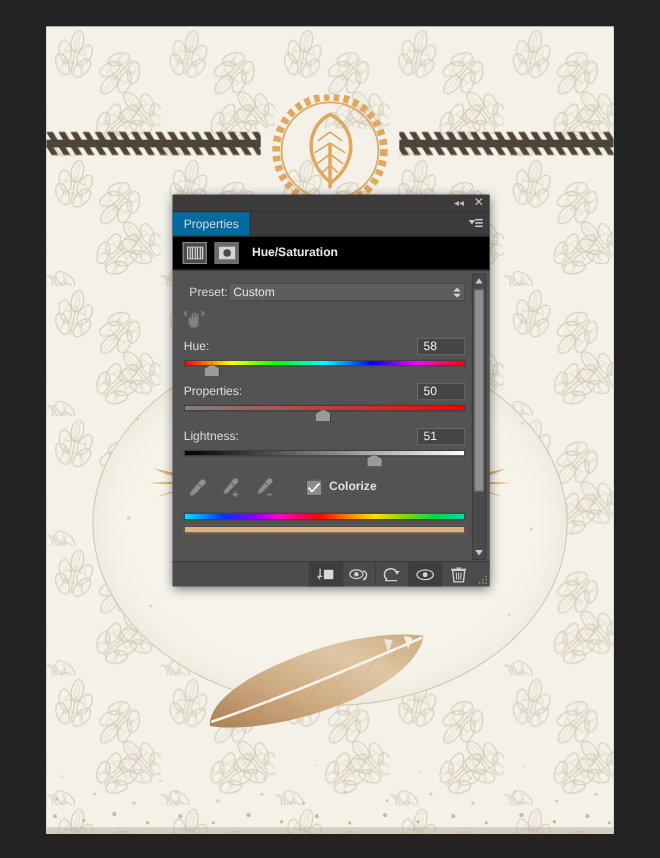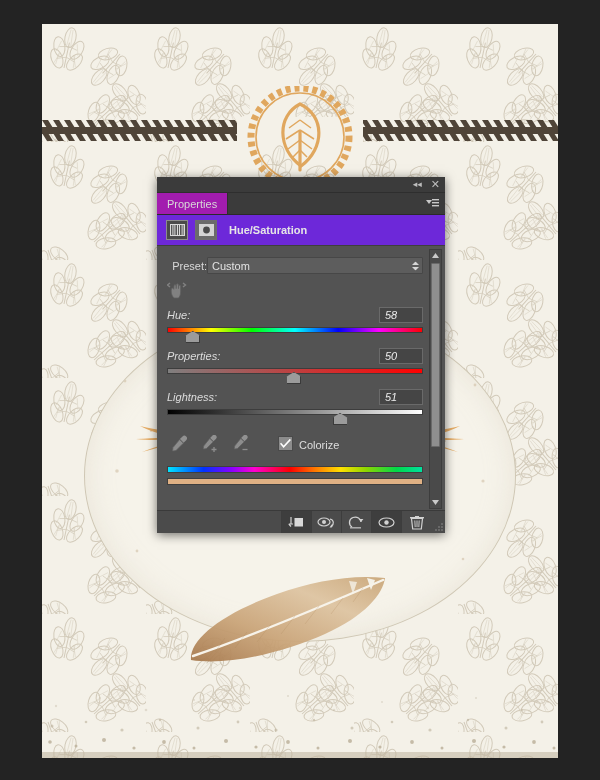--- a/index.html
+++ b/index.html
@@ -152,37 +152,37 @@
     display: flex;
     align-items: stretch;
     border-bottom: 1px solid #2a2a2a;
   }
   .tab {
     padding: 0 10px;
     display: flex;
     align-items: center;
     font-size: 11px;
     color: #d8d8d8;
-    background: #a21caf;
+    background: #0369a1;
     border-right: 1px solid #2e2e2e;
     cursor: pointer;
   }
   .panel-menu-btn {
     position: absolute;
     right: 6px;
     top: 5px;
     width: 13px;
     height: 11px;
     cursor: pointer;
   }
 
   
   .panel-header {
     height: 30px;
-    background: #6d28d9;
+    background: #000000;
     display: flex;
     align-items: center;
     padding: 0 0 0 9px;
     gap: 7px;
     border-bottom: 1px solid #3f3f3f;
   }
   .hdr-icon {
     width: 22px;
     height: 20px;
     border: 1px solid #6e6e6e;
@@ -254,21 +254,20 @@
     opacity: .55;
   }
 
   
   .slider-group { padding: 0 22px 0 10px; margin-top: 7px; }
   .slider-top {
     display: flex;
     align-items: center;
     justify-content: space-between;
     margin-bottom: 3px;
-    font-style: italic;
   }
   .slider-label { font-size: 11px; color: #dcdcdc; }
   .value-box {
     width: 44px;
     height: 16px;
     background: #454545;
     border: 1px solid #6a6a6a;
     color: #ececec;
     font-size: 11px;
     display: flex;
@@ -307,24 +306,25 @@
   
   .dropper-row {
     display: flex;
     align-items: center;
     padding: 12px 22px 0 14px;
     gap: 14px;
   }
   .dropper { width: 17px; height: 17px; opacity: .55; cursor: pointer; }
   .colorize-wrap {
     display: flex;
-    align-items: flex-end;
+    align-items: flex-start;
     gap: 6px;
     margin-left: 14px;
     cursor: pointer;
+    font-weight: bold;
   }
   .checkbox {
     width: 13px;
     height: 13px;
     background: #8c8c8c;
     border: 1px solid #4a4a4a;
     display: flex;
     align-items: center;
     justify-content: center;
   }

